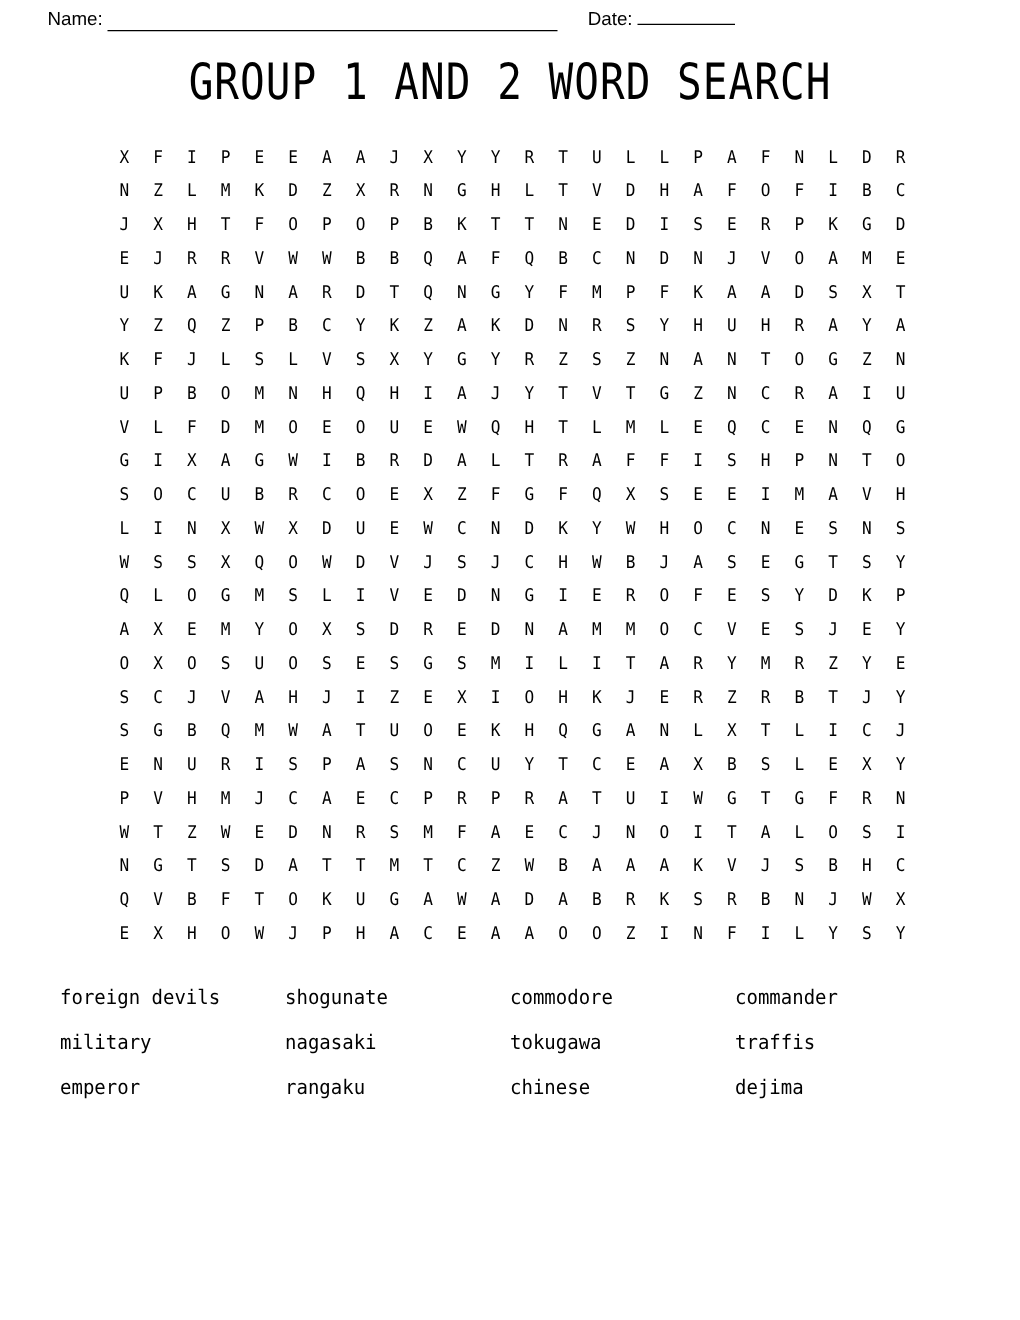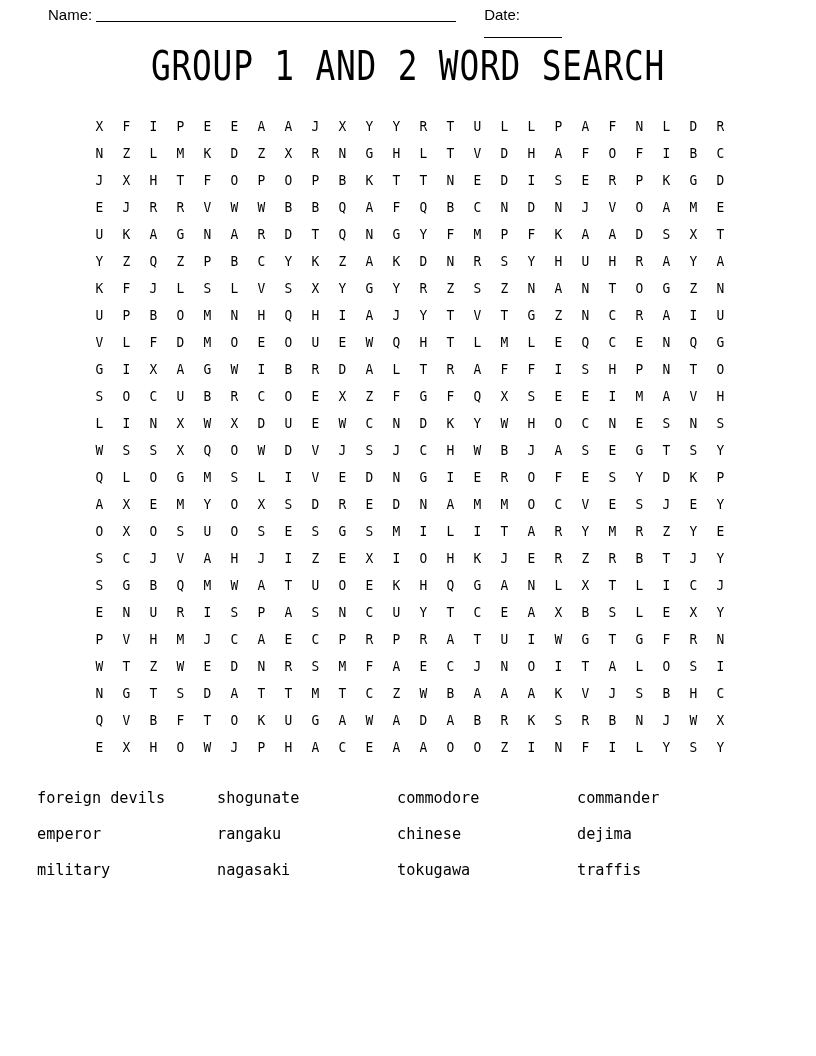--- a/index.html
+++ b/index.html
@@ -33,30 +33,29 @@
     font-size: 15px;
     line-height: 18px;
     white-space: pre;
   }
   .nameline .rule {
     display: inline-block;
     border-bottom: 1px solid #000;
     height: 13px;
   }
   .name-wrap {
-    margin-left: 48px;
+    margin-left: 38px;
     display: flex;
-    align-items: center;
+    align-items: flex-end;
   }
   .name-rule { width: 360px; margin-left: 4px; }
   .date-wrap {
     margin-left: 24px;
     display: flex;
     align-items: baseline;
-    flex-direction: column;
   }
   .date-rule { width: 78px; margin-left: 4px; }
 
   
   .title {
     position: absolute;
     top: 42px;
     left: 0;
     width: 816px;
     text-align: center;
@@ -88,21 +87,21 @@
     font-family: "DejaVu Sans Mono", monospace;
     font-size: 14px;
     line-height: 27px;
     transform: scaleX(0.92);
   }
 
   
   .wordlist {
     position: absolute;
     top: 780px;
-    left: 37px;
+    left: 48px;
     width: 740px;
   }
   .word-row {
     display: flex;
     height: 36px;
     line-height: 36px;
   }
   .word {
     font-family: "DejaVu Sans Mono", monospace;
     font-size: 16px;
@@ -760,24 +759,24 @@
   </div>
 
 <div class="wordlist">
     <div class="word-row">
       <span class="word wc0">foreign devils</span>
       <span class="word wc1">shogunate</span>
       <span class="word wc2">commodore</span>
       <span class="word wc3">commander</span>
     </div>
     <div class="word-row">
+      <span class="word wc0">military</span>
+      <span class="word wc1">nagasaki</span>
+      <span class="word wc2">tokugawa</span>
+      <span class="word wc3">traffis</span>
+    </div>
+    <div class="word-row">
       <span class="word wc0">emperor</span>
       <span class="word wc1">rangaku</span>
       <span class="word wc2">chinese</span>
       <span class="word wc3">dejima</span>
     </div>
-    <div class="word-row">
-      <span class="word wc0">military</span>
-      <span class="word wc1">nagasaki</span>
-      <span class="word wc2">tokugawa</span>
-      <span class="word wc3">traffis</span>
-    </div>
   </div>
 
 </body></html>

